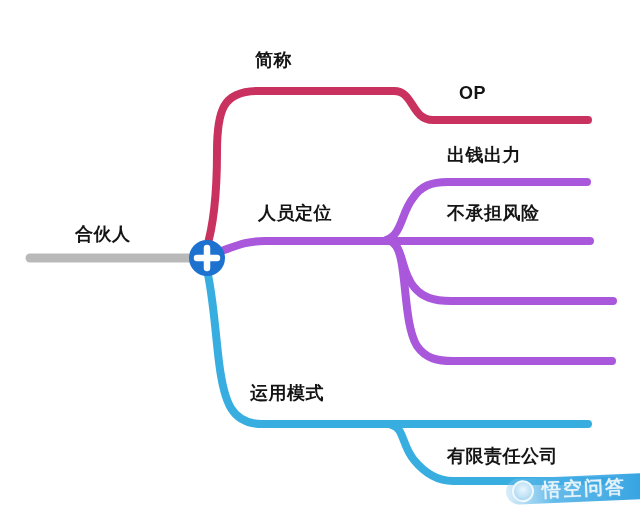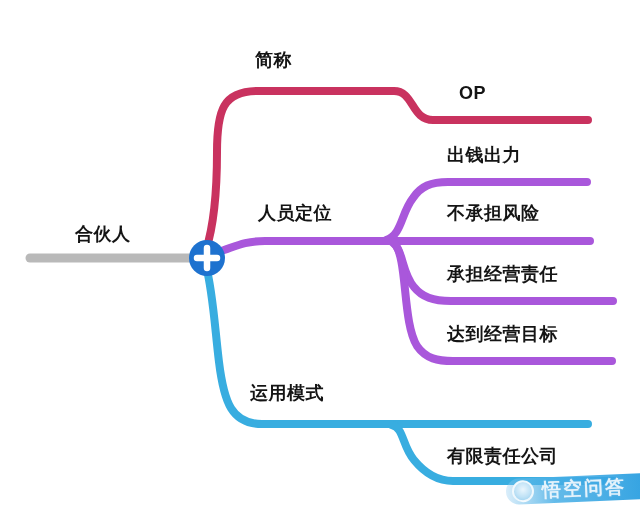--- a/index.html
+++ b/index.html
@@ -96,22 +96,20 @@
   </svg>
 
   <div class="node-label" style="left:75px;  top:217px;margin-top:8px;">合伙人</div>
 
   <div class="node-label" style="left:255px; top:51px;">简称</div>
   <div class="node-label" style="left:446px; top:84px;margin-left:13px;">OP</div>
 
   <div class="node-label" style="left:258px; top:204px;">人员定位</div>
   <div class="node-label" style="left:447px; top:146px;">出钱出力</div>
   <div class="node-label" style="left:447px; top:204px;">不承担风险</div>
-  <div class="node-label" style="left:447px; top:265px;">承担经营责任</div>
-  <div class="node-label" style="left:447px; top:325px;">达到经营目标</div>
 
   <div class="node-label" style="left:250px; top:384px;">运用模式</div>
   <div class="node-label" style="left:447px; top:447px;">有限责任公司</div>
 
   <div class="watermark">
     <div class="watermark-band"></div>
     <div class="watermark-logo"></div>
     <div class="watermark-text">悟空问答</div>
   </div>
 

